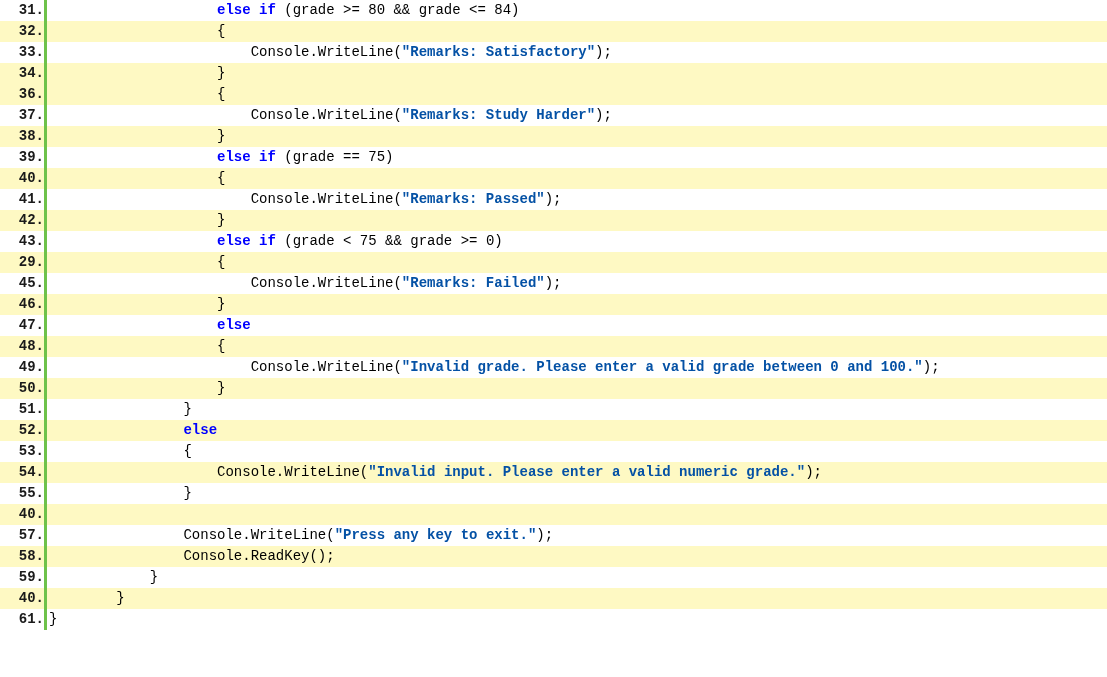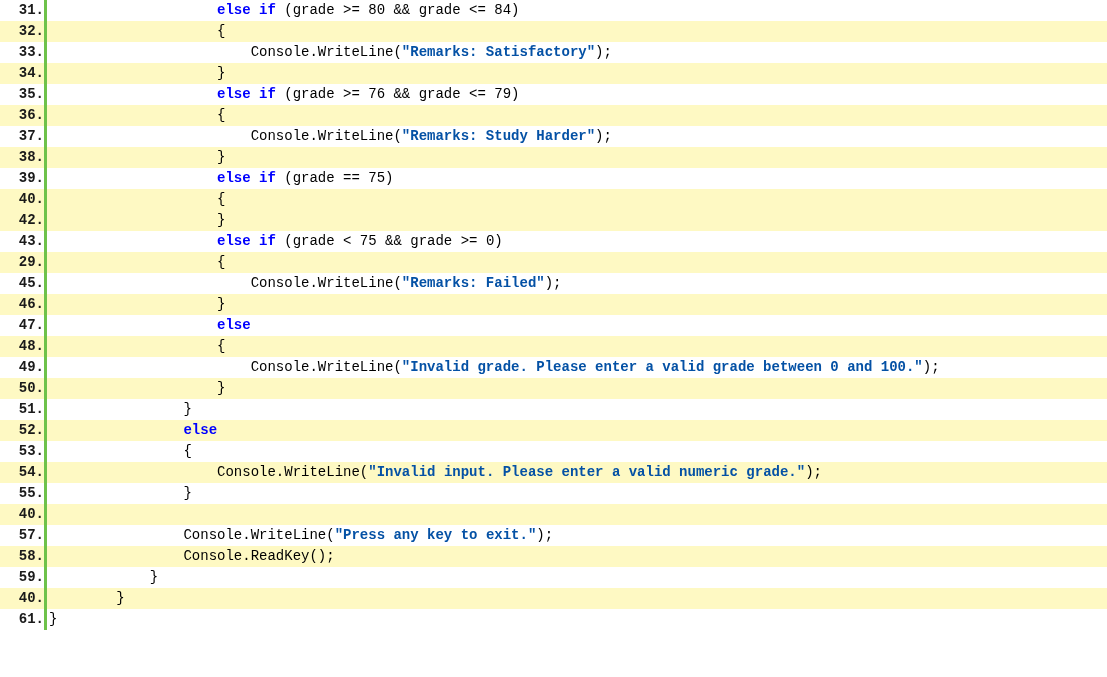--- a/index.html
+++ b/index.html
@@ -49,26 +49,26 @@
   .pn { color: #000000; }                      
 </style>
 </head>
 <body>
 
 <div class="editor" id="editor">
     <div class="line odd"><div class="gutter">31.</div><div class="bar"></div><div class="code"><span class="pn">                    </span><span class="kw">else if</span><span class="pn"> (grade &gt;= 80 &amp;&amp; grade &lt;= 84)</span></div></div>
     <div class="line even"><div class="gutter">32.</div><div class="bar"></div><div class="code"><span class="pn">                    {</span></div></div>
     <div class="line odd"><div class="gutter">33.</div><div class="bar"></div><div class="code"><span class="pn">                        Console.WriteLine(</span><span class="str">"Remarks: Satisfactory"</span><span class="pn">);</span></div></div>
     <div class="line even"><div class="gutter">34.</div><div class="bar"></div><div class="code"><span class="pn">                    }</span></div></div>
-    <div class="line odd"><div class="gutter">35.</div><div class="bar"></div><div class="code"><span class="pn">                    </span><span class="kw">else if</span><span class="pn"> (grade &gt;= 76 &amp;&amp; grade &lt;= 79)</span></div></div>
     <div class="line even"><div class="gutter">36.</div><div class="bar"></div><div class="code"><span class="pn">                    {</span></div></div>
     <div class="line odd"><div class="gutter">37.</div><div class="bar"></div><div class="code"><span class="pn">                        Console.WriteLine(</span><span class="str">"Remarks: Study Harder"</span><span class="pn">);</span></div></div>
     <div class="line even"><div class="gutter">38.</div><div class="bar"></div><div class="code"><span class="pn">                    }</span></div></div>
     <div class="line odd"><div class="gutter">39.</div><div class="bar"></div><div class="code"><span class="pn">                    </span><span class="kw">else if</span><span class="pn"> (grade == 75)</span></div></div>
     <div class="line even"><div class="gutter">40.</div><div class="bar"></div><div class="code"><span class="pn">                    {</span></div></div>
+    <div class="line odd"><div class="gutter">41.</div><div class="bar"></div><div class="code"><span class="pn">                        Console.WriteLine(</span><span class="str">"Remarks: Passed"</span><span class="pn">);</span></div></div>
     <div class="line even"><div class="gutter">42.</div><div class="bar"></div><div class="code"><span class="pn">                    }</span></div></div>
     <div class="line odd"><div class="gutter">43.</div><div class="bar"></div><div class="code"><span class="pn">                    </span><span class="kw">else if</span><span class="pn"> (grade &lt; 75 &amp;&amp; grade &gt;= 0)</span></div></div>
     <div class="line even"><div class="gutter">29.</div><div class="bar"></div><div class="code"><span class="pn">                    {</span></div></div>
     <div class="line odd"><div class="gutter">45.</div><div class="bar"></div><div class="code"><span class="pn">                        Console.WriteLine(</span><span class="str">"Remarks: Failed"</span><span class="pn">);</span></div></div>
     <div class="line even"><div class="gutter">46.</div><div class="bar"></div><div class="code"><span class="pn">                    }</span></div></div>
     <div class="line odd"><div class="gutter">47.</div><div class="bar"></div><div class="code"><span class="pn">                    </span><span class="kw">else</span></div></div>
     <div class="line even"><div class="gutter">48.</div><div class="bar"></div><div class="code"><span class="pn">                    {</span></div></div>
     <div class="line odd"><div class="gutter">49.</div><div class="bar"></div><div class="code"><span class="pn">                        Console.WriteLine(</span><span class="str">"Invalid grade. Please enter a valid grade between 0 and 100."</span><span class="pn">);</span></div></div>
     <div class="line even"><div class="gutter">50.</div><div class="bar"></div><div class="code"><span class="pn">                    }</span></div></div>
     <div class="line odd"><div class="gutter">51.</div><div class="bar"></div><div class="code"><span class="pn">                }</span></div></div>

